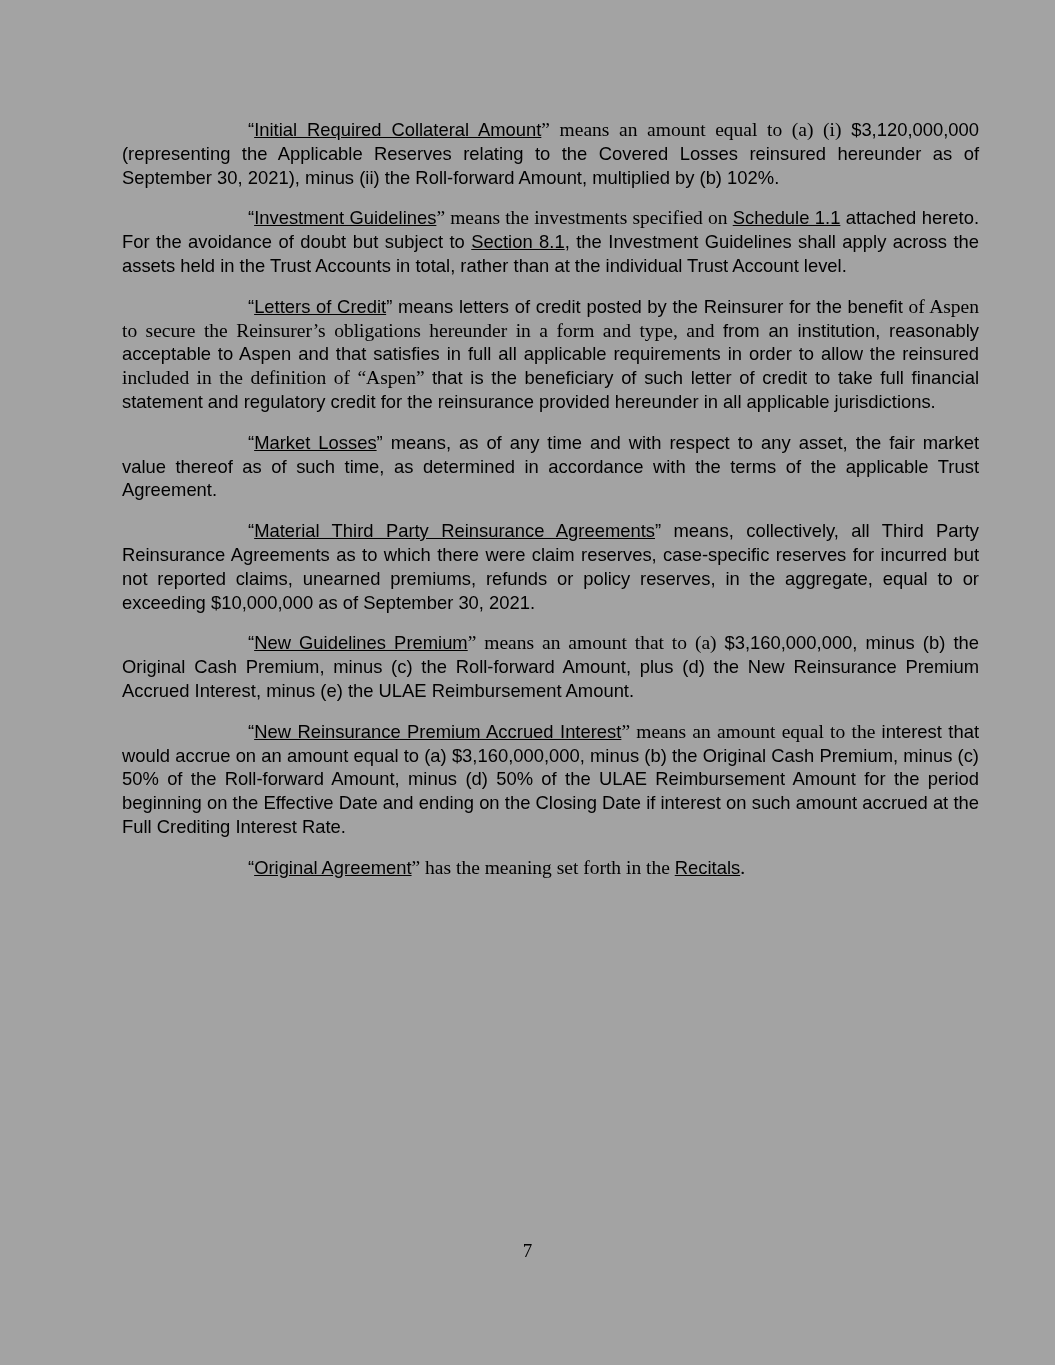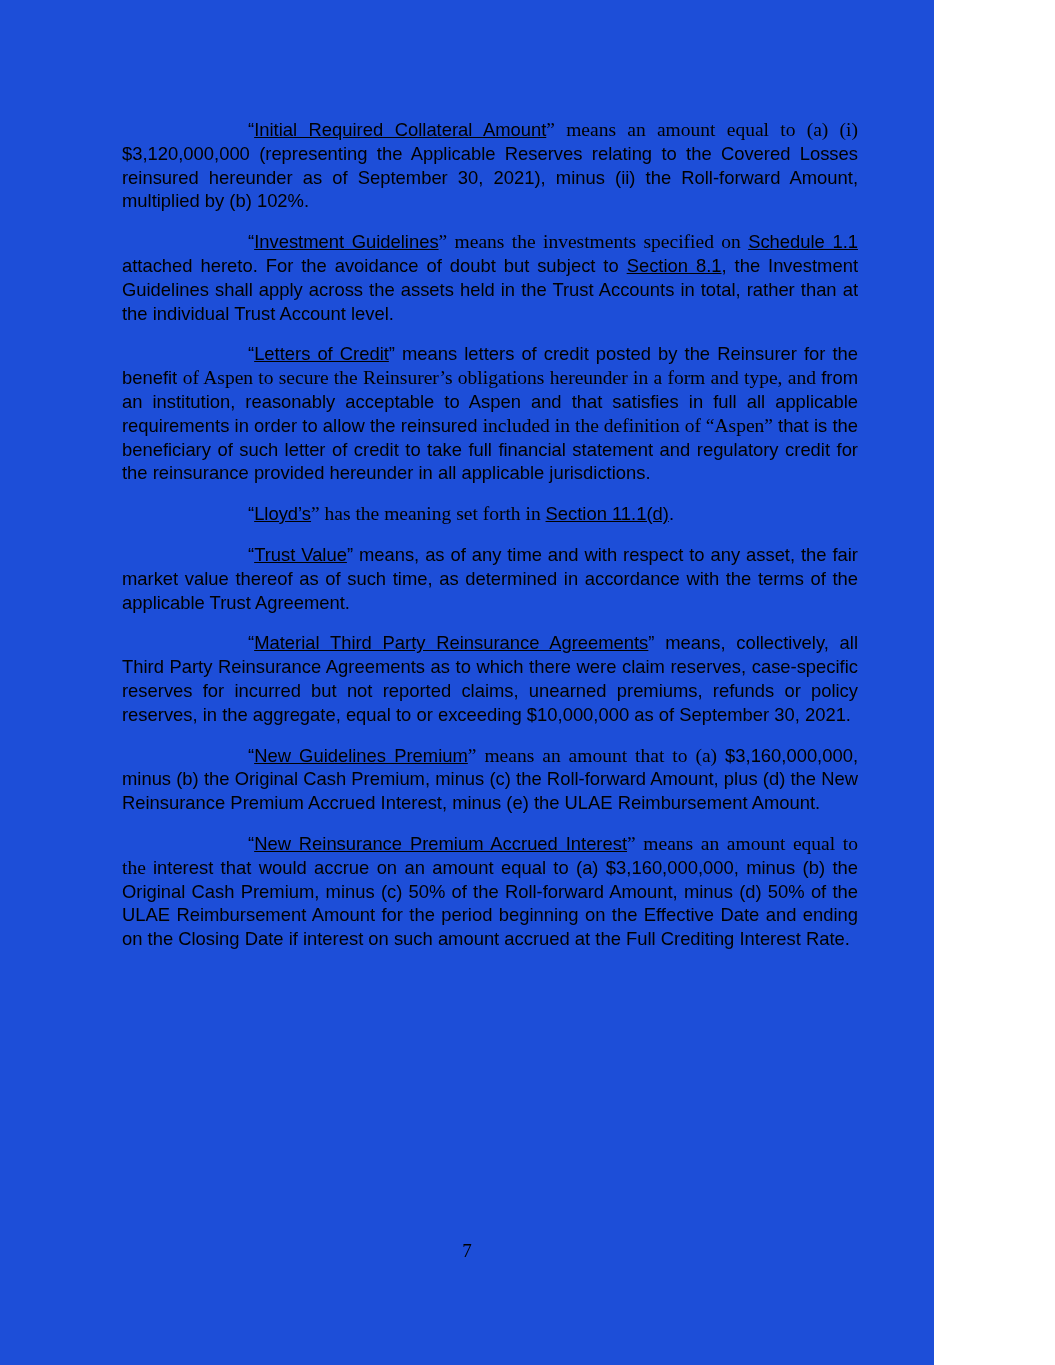--- a/index.html
+++ b/index.html
@@ -9,25 +9,25 @@
   }
   body {
     width: 1055px;
     height: 1365px;
     font-family: "Liberation Serif", serif;
     color: #000000;
     -webkit-font-smoothing: antialiased;
   }
   .page {
     position: relative;
-    width: 934px;
+    width: 1055px;
     height: 1365px;
     box-sizing: border-box;
     padding: 118px 76px 0 122px;
-    background: #1d4ed8;
+    background: #a3a3a3;
     overflow: hidden;
   }
   .body-text {
     font-size: 19.5px;
     line-height: 23.8px;
     text-align: justify;
     text-justify: inter-word;
   }
   p.para {
     margin: 0 0 17px 0;
@@ -64,42 +64,42 @@
     </p>
 
     <p class="para">
       <span class="mix-s">“</span><span class="term mix-s">Investment Guidelines</span><span class="mix-r">” means the investments specified on </span><span class="mix-s u">Schedule 1.1</span><span class="mix-s"> attached hereto. For the avoidance of doubt but subject to </span><span class="mix-s u">Section 8.1</span><span class="mix-s">, the Investment Guidelines shall apply across the assets held in the Trust Accounts in total, rather than at the individual Trust Account level.</span>
     </p>
 
     <p class="para">
       <span class="mix-s">“</span><span class="term mix-s">Letters of Credit</span><span class="mix-s">” means letters of credit posted by the Reinsurer for the benefit </span><span class="mix-r">of Aspen to secure the Reinsurer’s obligations hereunder in a form and type, and </span><span class="mix-s">from an institution, reasonably acceptable to Aspen and that satisfies in full all applicable requirements in order to allow the reinsured </span><span class="mix-r">included in the definition of “Aspen” </span><span class="mix-s">that is the beneficiary of such letter of credit to take full financial statement and regulatory credit for the reinsurance provided hereunder in all applicable jurisdictions.</span>
     </p>
 
-    <p class="para">
-      <span class="mix-s">“</span><span class="term mix-s">Lloyd’s</span><span class="mix-r">” has the meaning set forth in </span><span class="mix-s u">Section 11.1(d)</span><span class="mix-s">.</span>
-    </p>
 
     <p class="para">
-      <span class="mix-s">“</span><span class="term mix-s">Trust Value</span><span class="mix-s">” means, as of any time and with respect to any asset, the fair market value thereof as of such time, as determined in accordance with the terms of the applicable Trust Agreement.</span>
+      <span class="mix-s">“</span><span class="term mix-s">Market Losses</span><span class="mix-s">” means, as of any time and with respect to any asset, the fair market value thereof as of such time, as determined in accordance with the terms of the applicable Trust Agreement.</span>
     </p>
 
     <p class="para">
       <span class="mix-s">“</span><span class="term mix-s">Material Third Party Reinsurance Agreements</span><span class="mix-s">” means, collectively, all Third Party Reinsurance Agreements as to which there were claim reserves, case-specific reserves for incurred but not reported claims, unearned premiums, refunds or policy reserves, in the aggregate, equal to or exceeding $10,000,000 as of September 30, 2021.</span>
     </p>
 
 
     <p class="para">
       <span class="mix-s">“</span><span class="term mix-s">New Guidelines Premium</span><span class="mix-r">” means an amount that to (a) </span><span class="mix-s">$3,160,000,000, minus (b) the Original Cash Premium, minus (c) the Roll-forward Amount, plus (d) the New Reinsurance Premium Accrued Interest, minus (e) the ULAE Reimbursement Amount.</span>
     </p>
 
     <p class="para">
       <span class="mix-s">“</span><span class="term mix-s">New Reinsurance Premium Accrued Interest</span><span class="mix-r">” means an amount equal to the </span><span class="mix-s">interest that would accrue on an amount equal to (a) $3,160,000,000, minus (b) the Original Cash Premium, minus (c) 50% of the Roll-forward Amount, minus (d) 50% of the ULAE Reimbursement Amount for the period beginning on the Effective Date and ending on the Closing Date if interest on such amount accrued at the Full Crediting Interest Rate.</span>
     </p>
 
 
+    <p class="para">
+      <span class="mix-s">“</span><span class="term mix-s">Original Agreement</span><span class="mix-r">” has the meaning set forth in the </span><span class="mix-s u">Recitals</span><span class="mix-r">.</span>
+    </p>
 
 
 
   </div>
 
   <div class="pageno">7</div>
 
 </div>
 
 </body></html>

